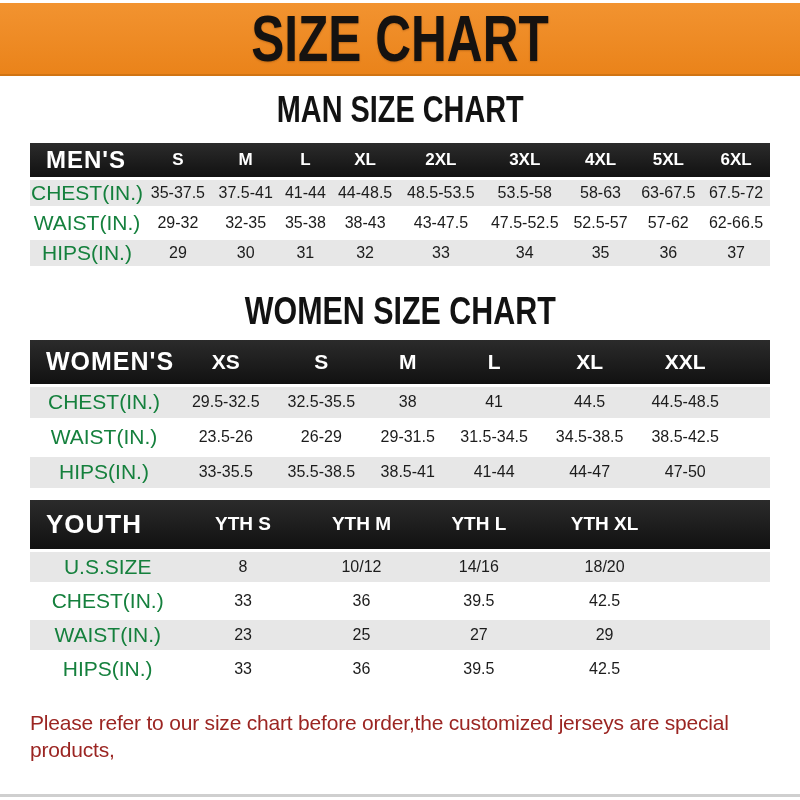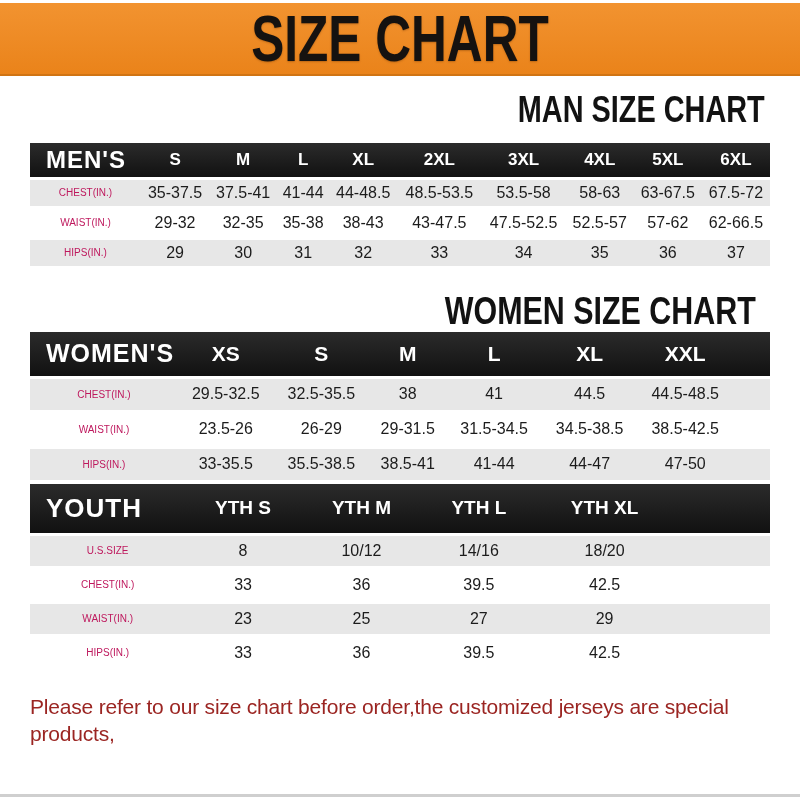--- a/index.html
+++ b/index.html
@@ -30,59 +30,59 @@
     font-weight: bold;
     letter-spacing: 0px;
     color: #151210;
     transform: scaleX(0.80) scaleY(1.04);
     text-shadow: 0 1px 2px rgba(100,50,0,0.35);
     white-space: nowrap;
   }
 
   
   .heading {
-    text-align: right;
+    text-align: center;
     font-weight: bold;
     color: #121212;
     line-height: 1.05;
   }
   .heading > span {
     display: inline-block;
     transform: scaleX(0.78);
     white-space: nowrap;
   }
   .heading-man   { font-size: 37px; margin: 15px 0 13px; }
   .heading-women { font-size: 39px; margin: 21px 0 0; }
   .heading-youth { font-size: 39px; margin: 27px 0 13px; }
 
   
   table.size-table {
     width: 740px;
-    margin: 0 auto;
+    margin: 8px auto;
     border-collapse: separate;
     border-spacing: 0;
     table-layout: auto;
   }
   table.size-table th, table.size-table td {
     white-space: nowrap;
     text-align: center;
     border-bottom: 4px solid #ffffff;
   }
   table.size-table thead th {
     background: linear-gradient(#2b2b2b, #111111);
     color: #ffffff;
     border-bottom: 3px solid #ffffff;
   }
   table.size-table thead th.corner {
     text-align: left;
     padding-left: 16px;
     font-weight: bold;
     letter-spacing: 1px;
   }
-  table.size-table td.rowlabel { font-size: 10px; color: #be185d; }
+  table.size-table td.rowlabel { font-size: 21px; color: #15803d; }
   table.size-table td { font-size: 16px; }
   tr.gray  td { background: #e7e7e7; }
   tr.white td { background: #ffffff; }
 
   
   .t-men   thead th { height: 32px; font-size: 17px; }
   .t-men   thead th.corner { font-size: 24px; }
   .t-men   tbody td { height: 24px; }
   .t-women thead th { height: 42px; font-size: 21px; }
   .t-women thead th.corner { font-size: 25px; }

